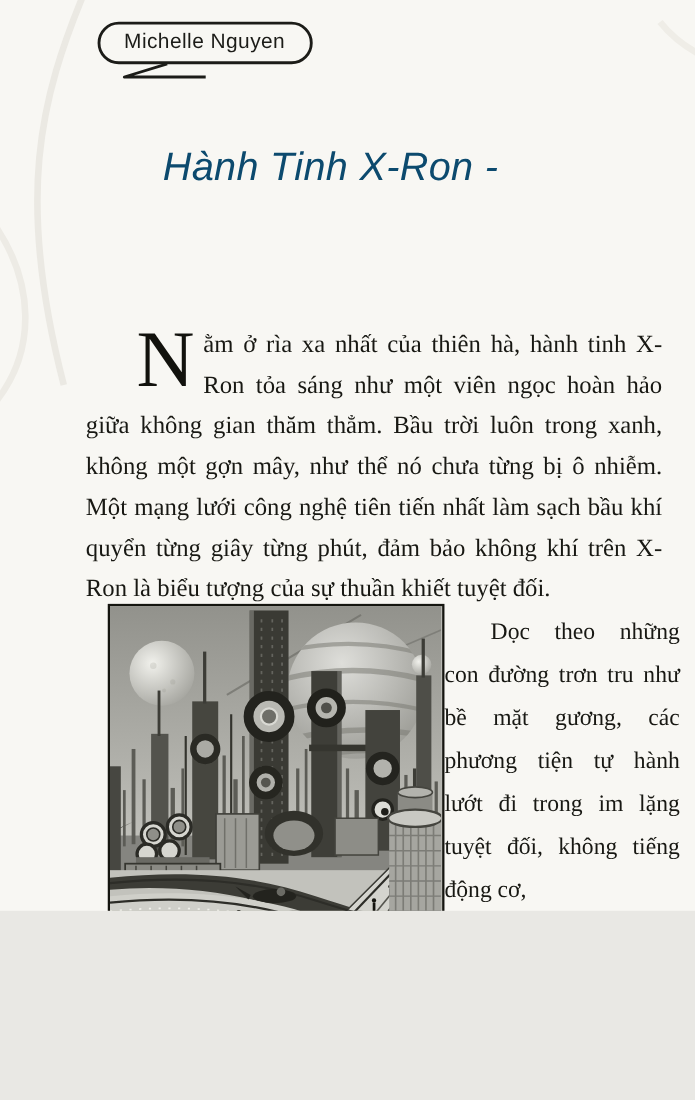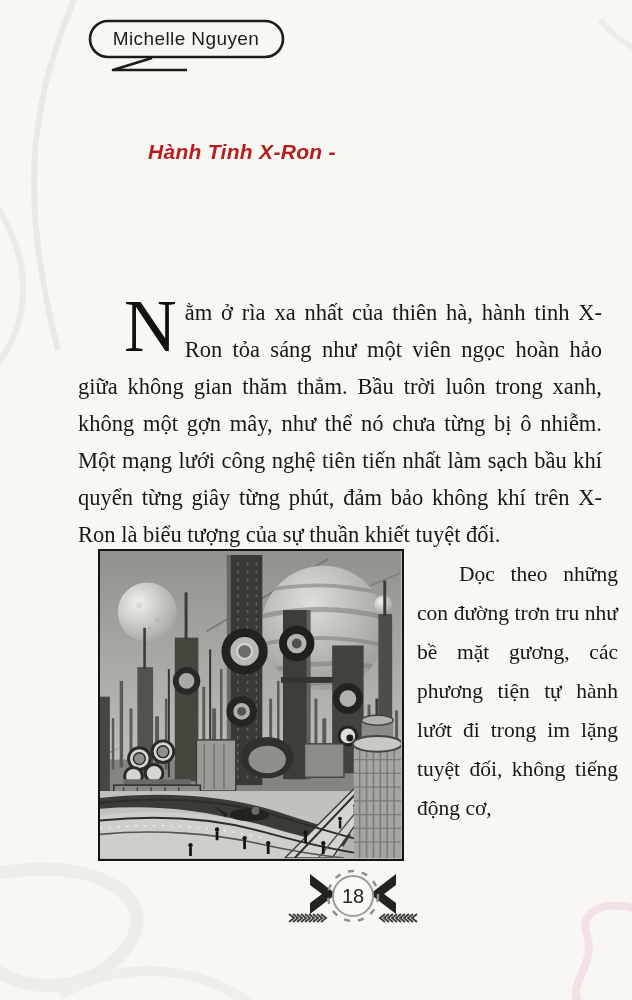--- a/index.html
+++ b/index.html
@@ -1,46 +1,46 @@
 <!DOCTYPE html>
 <html><head>
 <meta charset="utf-8">
 <style>
   html,body{margin:0;padding:0;}
   body{width:632px;height:1000px;overflow:hidden;background:#e9e8e4;}
-  .page{position:relative;width:632px;height:1000px;background:#f8f7f3;overflow:hidden;
+  .page{position:relative;width:632px;height:828px;background:#f8f7f3;overflow:hidden;
         font-family:"Liberation Serif", serif;color:#1b1b17;}
   .bg-decor{position:absolute;inset:0;z-index:0;pointer-events:none;}
   .layer{position:absolute;z-index:1;}
 
   
   .bubble{left:88px;top:18px;width:210px;height:62px;}
   .bubble svg{position:absolute;left:0;top:0;}
   .bubble .author{position:absolute;left:0;top:3px;width:196px;text-align:center;
         font-family:"Liberation Sans", sans-serif;font-size:19px;letter-spacing:.4px;
         color:#1c1c18;line-height:36px;}
 
   
   .title{left:148px;top:126px;width:470px;
-        font-family:"Liberation Sans", sans-serif;font-style:italic;font-weight:700;
-        font-size:21px;line-height:51px;color:#b91c1c;letter-spacing:.3px;white-space:nowrap;}
+        font-family:"Liberation Sans", sans-serif;font-style:italic;font-weight:400;
+        font-size:36px;line-height:51px;color:#0c4a6e;letter-spacing:.3px;white-space:nowrap;}
 
   
   .intro{left:78px;top:294px;width:524px;font-size:22.5px;line-height:37px;
         text-align:justify;color:#181813;}
   .intro p{margin:0;}
   .dropcap{float:left;font-size:73px;line-height:58px;padding-top:4px;
         margin:0 8px 0 46px;font-weight:400;color:#12120d;}
 
   
   .figrow{left:98px;top:549px;width:520px;height:313px;display:flex;}
   figure{margin:0;width:306px;height:312px;border:2.5px solid #15150f;box-sizing:border-box;
         background:#b9b9b3;flex:none;}
   figure svg{display:block;}
-  .sidecol{flex:1;margin-left:13px;display:flex;flex-direction:row;}
+  .sidecol{flex:1;margin-left:0;display:flex;flex-direction:row;}
   .sidetext{margin:6px 0 0 0;font-size:21.5px;line-height:39px;text-align:justify;
         text-indent:42px;color:#181813;}
   .caption{margin-top:auto;margin-bottom:12px;text-align:center;
         font-family:"Liberation Sans", sans-serif;font-size:17px;color:#22221d;letter-spacing:.2px;}
 
   
   .footer{left:283px;top:866px;width:140px;height:70px;}
   .footer text{font-family:"Liberation Sans", sans-serif;font-size:20px;fill:#26261f;}
 </style>
 </head>

